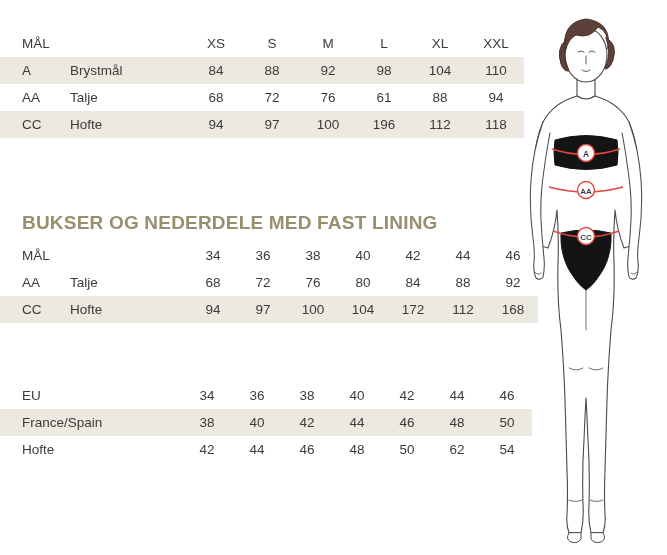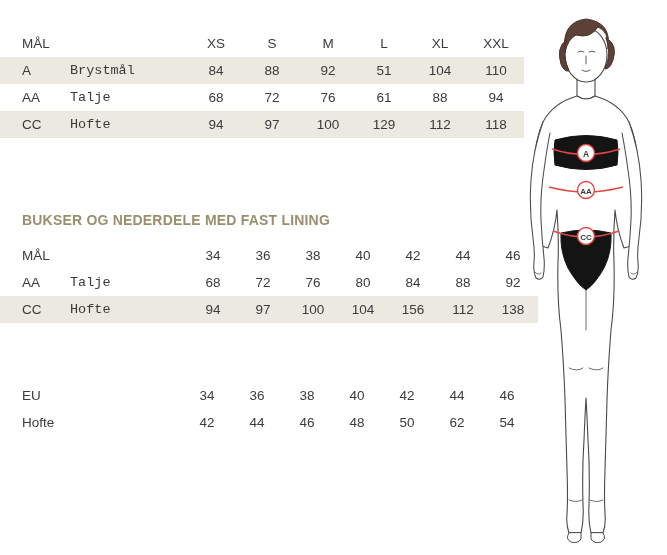--- a/index.html
+++ b/index.html
@@ -49,21 +49,20 @@
   .row-plain {
     background: #ffffff;
   }
   .c-code {
     padding-left: 22px !important;
     width: 44px;
   }
   .c-label {
     padding-left: 6px !important;
     width: 110px;
-    font-family: Liberation Mono, monospace;
   }
   .c-num {
     text-align: center !important;
     width: 52px;
   }
   
   .t1 { width: 498px; }
   .t1 .c-code { width: 42px; }
   .t1 .c-label { width: 118px; }
   .t1 .c-num { width: 56px; }
@@ -73,21 +72,21 @@
   .t2 .c-code { width: 42px; }
   .t2 .c-label { width: 118px; }
   .t2 .c-num { width: 50px; }
 
   
   .t3 { width: 512px; }
   .t3 .c-code { width: 160px; padding-left: 22px !important; margin-left: 44px; }
   .t3 .c-num { width: 50px; }
 
   .section-title {
-    font-size: 14px;
+    font-size: 19px;
     font-weight: bold;
     color: #9a8f6d;
     letter-spacing: 0.2px;
     margin: 0;
     padding: 0 0 0 22px;
   }
   .block-1 { position: absolute; left: 0; top: 30px; }
   .block-2-title { position: absolute; left: 0; top: 212px; }
   .block-2 { position: absolute; left: 0; top: 242px; }
   .block-3 { position: absolute; left: 0; top: 382px; }
@@ -119,41 +118,41 @@
         <th class="c-num">L</th>
         <th class="c-num">XL</th>
         <th class="c-num">XXL</th>
       </tr>
       <tr class="row-alt">
         <td class="c-code">A</td>
         <td class="c-label">Brystmål</td>
         <td class="c-num">84</td>
         <td class="c-num">88</td>
         <td class="c-num">92</td>
-        <td class="c-num">51</td>
+        <td class="c-num">98</td>
         <td class="c-num">104</td>
         <td class="c-num">110</td>
       </tr>
       <tr class="row-plain">
         <td class="c-code">AA</td>
         <td class="c-label">Talje</td>
         <td class="c-num">68</td>
         <td class="c-num">72</td>
         <td class="c-num">76</td>
         <td class="c-num">61</td>
         <td class="c-num">88</td>
         <td class="c-num">94</td>
       </tr>
       <tr class="row-alt">
         <td class="c-code">CC</td>
         <td class="c-label">Hofte</td>
         <td class="c-num">94</td>
         <td class="c-num">97</td>
         <td class="c-num">100</td>
-        <td class="c-num">129</td>
+        <td class="c-num">196</td>
         <td class="c-num">112</td>
         <td class="c-num">118</td>
       </tr>
     </tbody>
       </table>
 
     <div class="section-title block-2-title">BUKSER OG NEDERDELE MED FAST LINING</div>
 
     <table class="size-table t2 block-2">
       <tbody>
@@ -179,38 +178,48 @@
         <td class="c-num">88</td>
         <td class="c-num">92</td>
       </tr>
       <tr class="row-alt">
         <td class="c-code">CC</td>
         <td class="c-label">Hofte</td>
         <td class="c-num">94</td>
         <td class="c-num">97</td>
         <td class="c-num">100</td>
         <td class="c-num">104</td>
-        <td class="c-num">156</td>
+        <td class="c-num">172</td>
         <td class="c-num">112</td>
-        <td class="c-num">138</td>
+        <td class="c-num">168</td>
       </tr>
     </tbody>
       </table>
 
     <table class="size-table t3 block-3">
       <tbody>
           <tr class="hdr row-plain">
         <th class="c-code">EU</th>
         <th class="c-num">34</th>
         <th class="c-num">36</th>
         <th class="c-num">38</th>
         <th class="c-num">40</th>
         <th class="c-num">42</th>
         <th class="c-num">44</th>
         <th class="c-num">46</th>
+      </tr>
+      <tr class="row-alt">
+        <td class="c-code">France/Spain</td>
+        <td class="c-num">38</td>
+        <td class="c-num">40</td>
+        <td class="c-num">42</td>
+        <td class="c-num">44</td>
+        <td class="c-num">46</td>
+        <td class="c-num">48</td>
+        <td class="c-num">50</td>
       </tr>
       <tr class="row-plain">
         <td class="c-code">Hofte</td>
         <td class="c-num">42</td>
         <td class="c-num">44</td>
         <td class="c-num">46</td>
         <td class="c-num">48</td>
         <td class="c-num">50</td>
         <td class="c-num">62</td>
         <td class="c-num">54</td>

